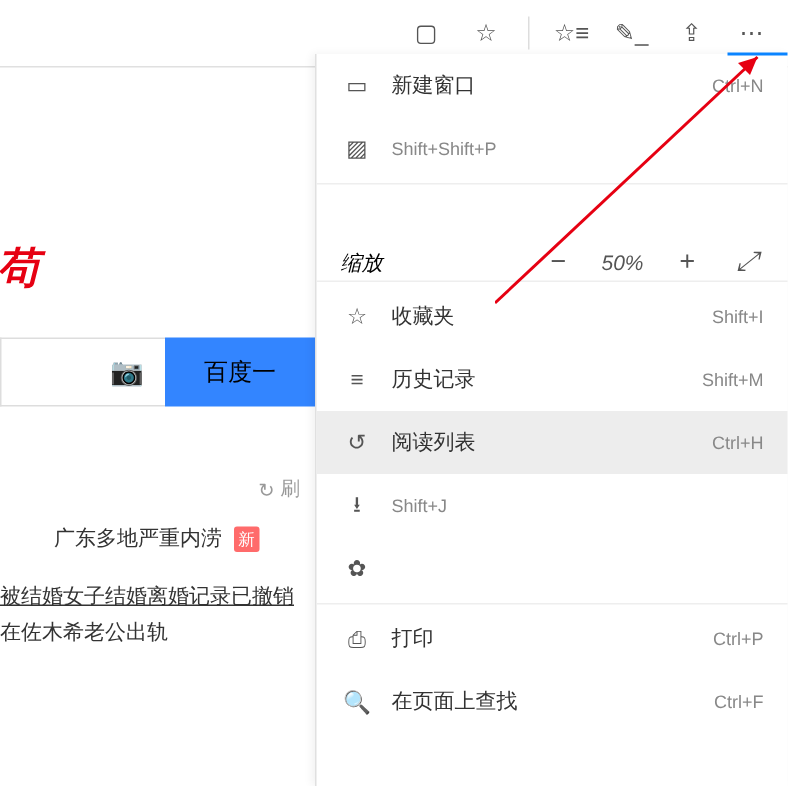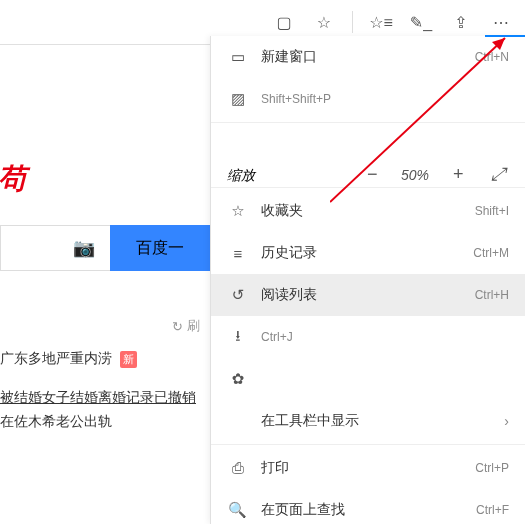--- a/index.html
+++ b/index.html
@@ -9,21 +9,21 @@
 .toolbar-icon { width: 32px; height: 32px; display: flex; align-items: center; justify-content: center; color: #555; font-size: 16px; }
 .toolbar-sep { width: 1px; height: 22px; background: #ddd; margin: 0 4px; }
 
 .page-bg { position: absolute; top: 45px; left: 0; width: 210px; bottom: 0; }
 .logo-frag { position: absolute; top: 115px; left: -2px; color: #e60012; font-size: 28px; font-weight: bold; font-style: italic; }
 .search-row { position: absolute; top: 180px; left: 0; right: 0; height: 46px; display: flex; }
 .search-box { flex: 1; border: 1px solid #ddd; border-right: none; display: flex; align-items: center; justify-content: flex-end; padding-right: 14px; color: #888; font-size: 18px; }
 .search-btn { width: 100px; background: #3385ff; color: #000000; display: flex; align-items: center; justify-content: center; font-size: 16px; }
 .refresh-frag { position: absolute; top: 272px; right: 10px; color: #999; font-size: 13px; display: flex; align-items: center; gap: 4px; }
 .news { position: absolute; left: 0; font-size: 14px; color: #333; }
-.news1 { top: 305px; } .news2 { top: 344px; text-decoration: underline; } .news3 { top: 368px; }
+.news1 { top: 305px; margin-left: 36px; } .news2 { top: 344px; text-decoration: underline; } .news3 { top: 368px; }
 .badge { display: inline-block; background: #ff6b6b; color: #fff; font-size: 11px; padding: 1px 3px; border-radius: 2px; margin-left: 4px; }
 
 .menu { position: absolute; top: 36px; right: 0; width: 315px; bottom: 0; background: #fff; border-left: 1px solid #e0e0e0; box-shadow: -2px 0 6px rgba(0,0,0,0.06); }
 .menu-top-accent { height: 2px; background: #0a84ff; position: absolute; top: -1px; right: 0; width: 40px; }
 .mrow { display: flex; align-items: center; height: 42px; padding: 0 16px; font-size: 14px; color: #333; position: relative; }
 .mrow.hover { background: #ededed; }
 .micon { width: 22px; margin-right: 12px; color: #555; font-size: 15px; display: flex; align-items: center; justify-content: center; }
 .mlabel { flex: 1; }
 .mshortcut { color: #888; font-size: 12px; }
 .mchevron { color: #888; font-size: 14px; }
@@ -97,38 +97,33 @@
   <div class="msep"></div>
 
   <div class="mrow">
     <span class="micon">☆</span>
     <span class="mlabel">收藏夹</span>
     <span class="mshortcut">Shift+I</span>
   </div>
   <div class="mrow">
     <span class="micon">≡</span>
     <span class="mlabel">历史记录</span>
-    <span class="mshortcut">Ctrl+M</span>
+    <span class="mshortcut">Shift+M</span>
   </div>
   <div class="mrow hover">
     <span class="micon">↺</span>
     <span class="mlabel">阅读列表</span>
     <span class="mshortcut">Ctrl+H</span>
   </div>
   <div class="mrow">
     <span class="micon">⭳</span>
-    <span class="mshortcut">Ctrl+J</span>
+    <span class="mshortcut">Shift+J</span>
   </div>
   <div class="mrow">
     <span class="micon">✿</span>
-  </div>
-  <div class="mrow no-icon">
-    <span class="micon"></span>
-    <span class="mlabel">在工具栏中显示</span>
-    <span class="mchevron">›</span>
   </div>
 
   <div class="msep"></div>
 
   <div class="mrow">
     <span class="micon">⎙</span>
     <span class="mlabel">打印</span>
     <span class="mshortcut">Ctrl+P</span>
   </div>
   <div class="mrow">

